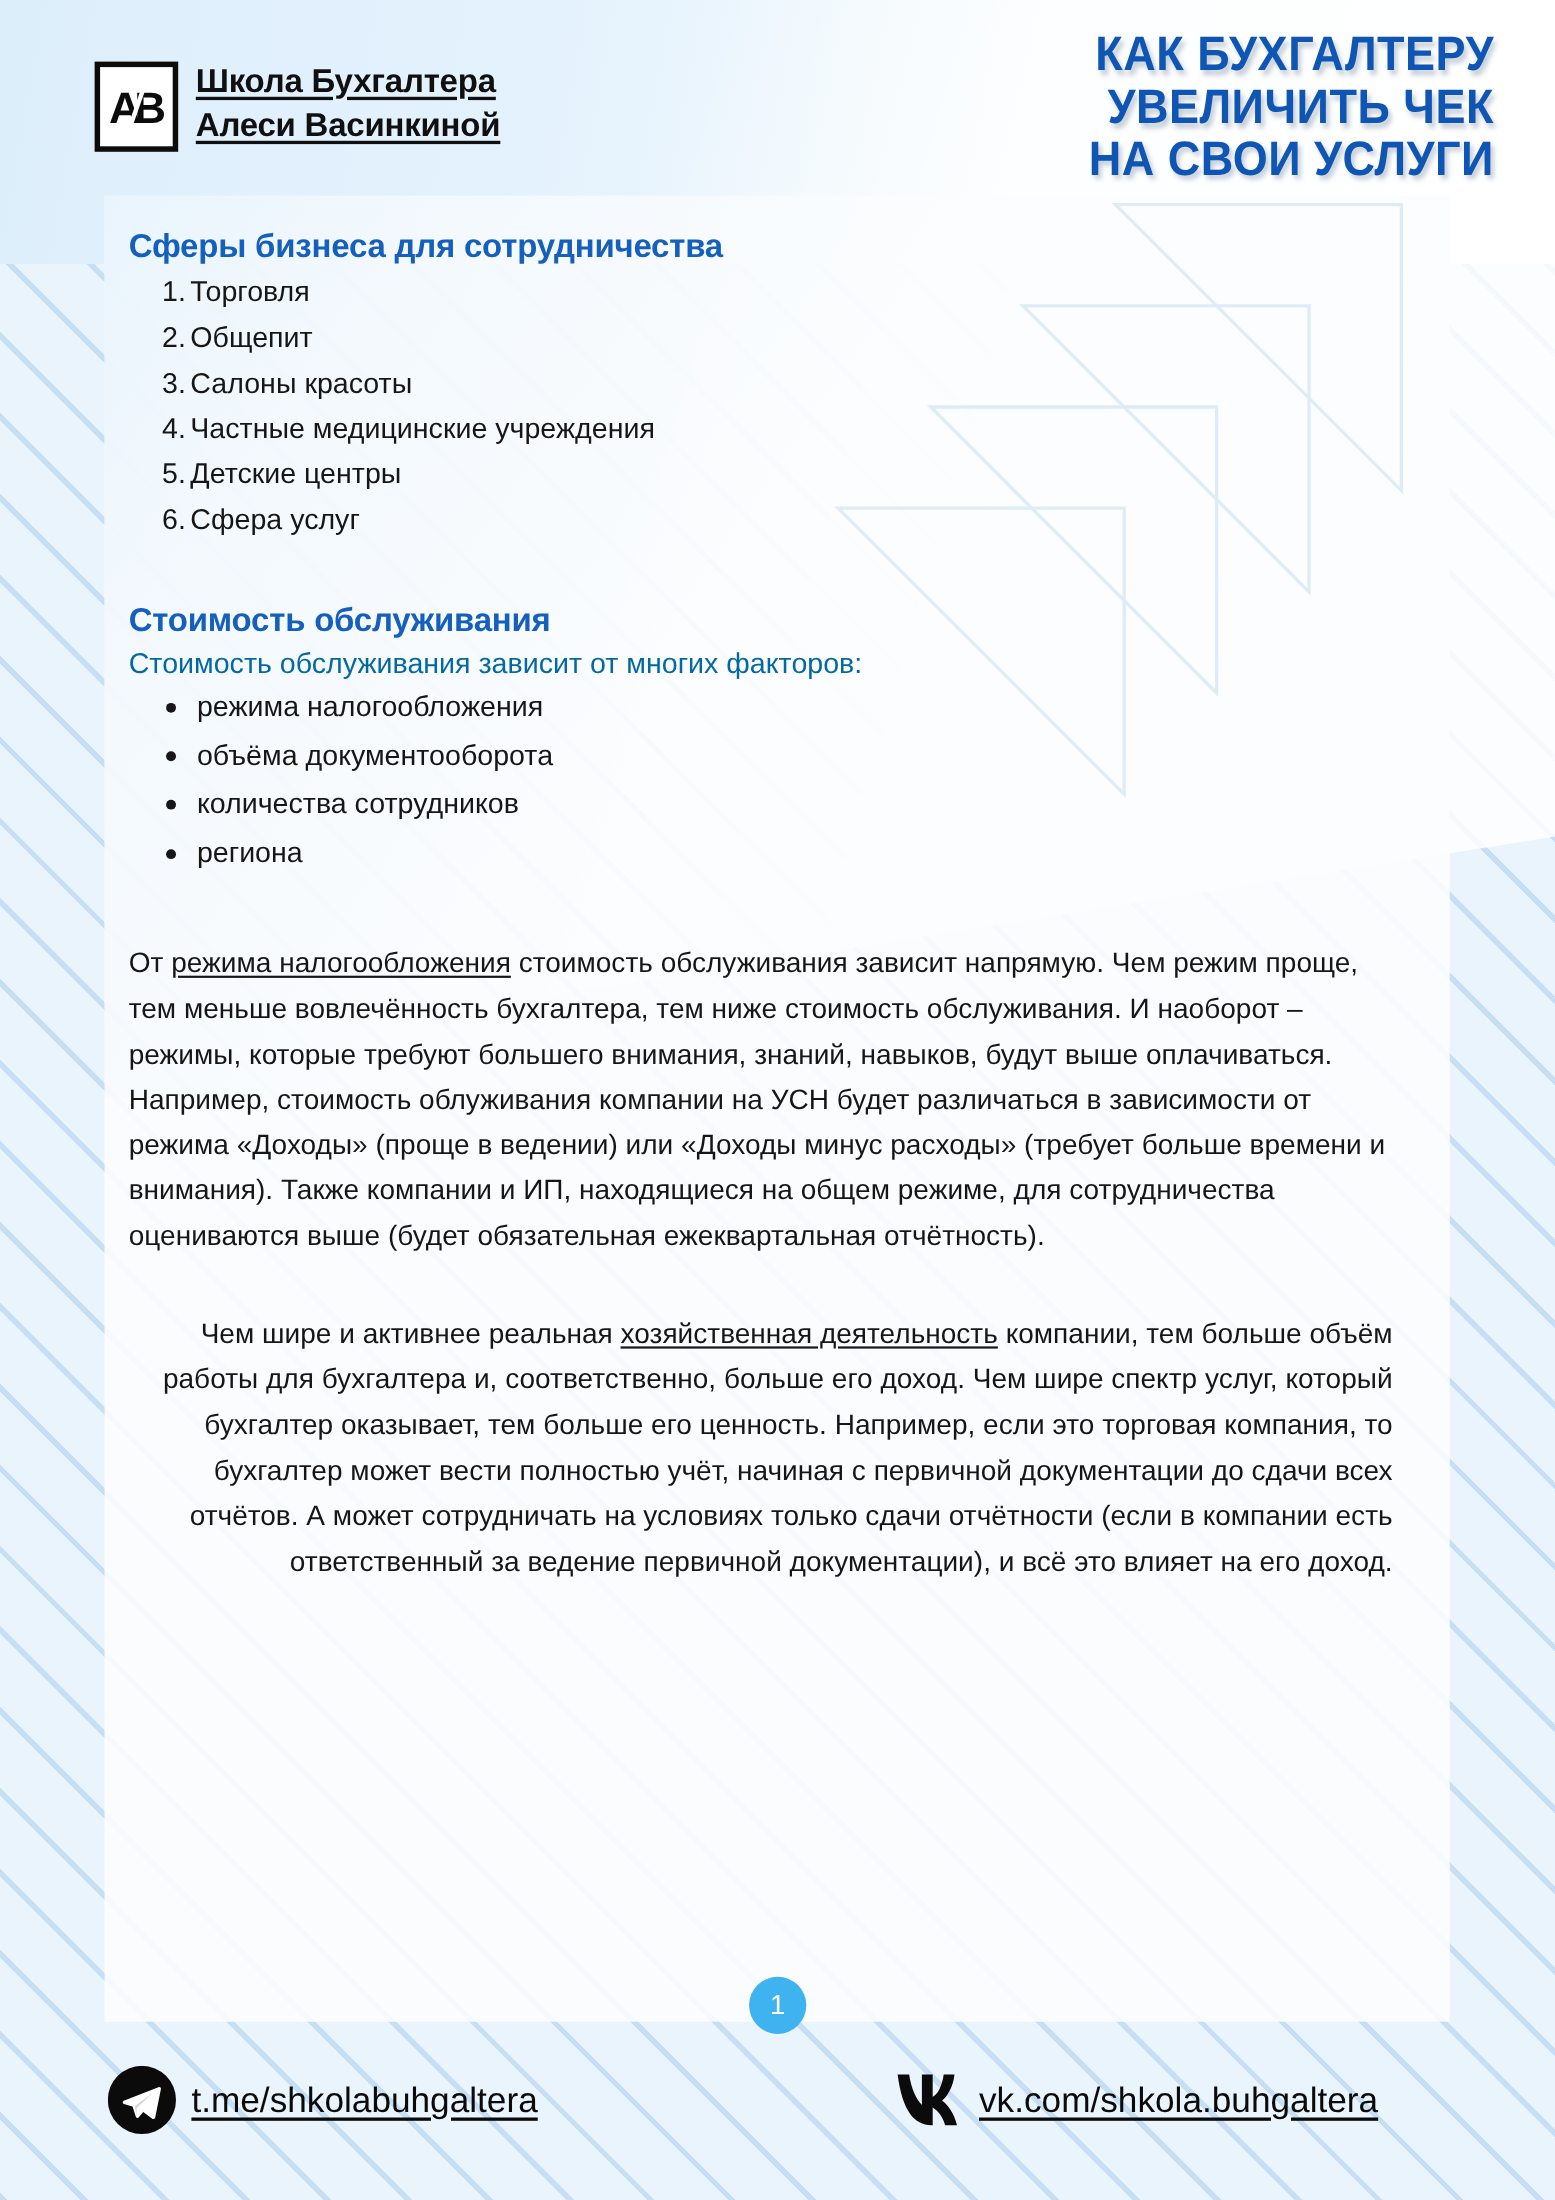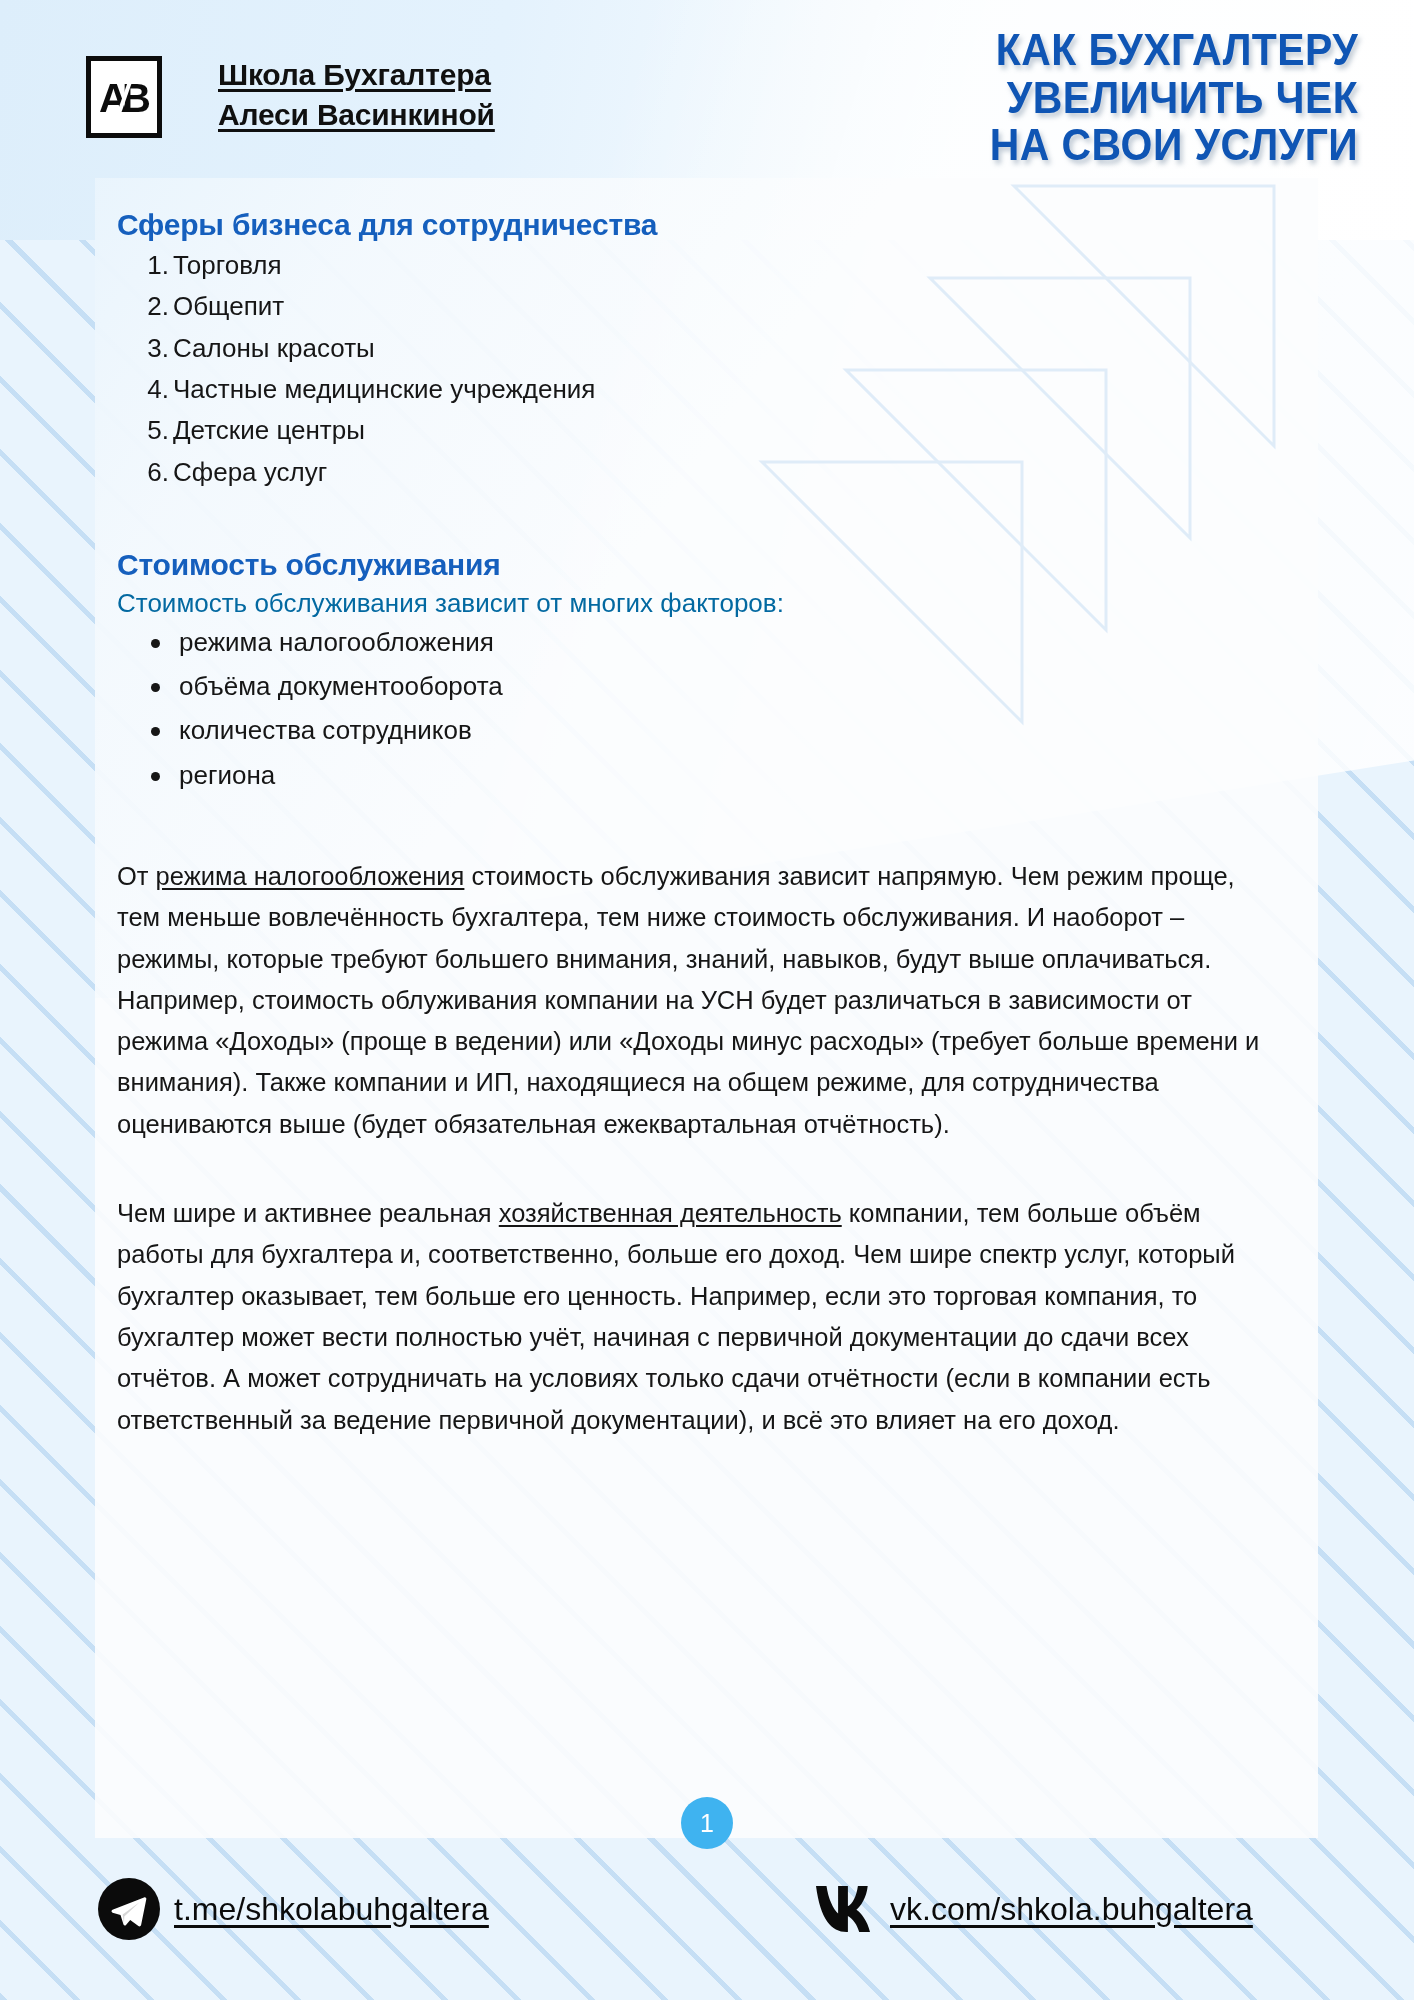--- a/index.html
+++ b/index.html
@@ -73,21 +73,20 @@
     align-items: center;
     justify-content: center;
     flex: 0 0 auto;
     position: relative;
   }
   .brand-mark svg { display: block; }
   .brand-lines {
     display: flex;
     flex-direction: column;
     gap: 2px;
-    margin-left: 40px;
   }
   .brand-line {
     font-family: "Liberation Sans", sans-serif;
     font-size: 30px;
     font-weight: 700;
     color: #101010;
     letter-spacing: -0.2px;
     line-height: 1.26;
     text-decoration: underline;
     text-decoration-thickness: 3px;
@@ -220,21 +219,21 @@
     background: #161616;
   }
 
   p.para {
     font-size: 25.5px;
     color: #161616;
     line-height: 1.62;
     margin: 0;
   }
   p.para.first { margin-top: 54px; }
-  p.para.second { margin-top: 48px; }
+  p.para.second { margin-top: 48px; text-align: right; }
   p.para u {
     text-decoration: underline;
     text-decoration-thickness: 2px;
     text-underline-offset: 3px;
   }
 
   
   .page-badge {
     position: absolute;
     top: 1797px;

